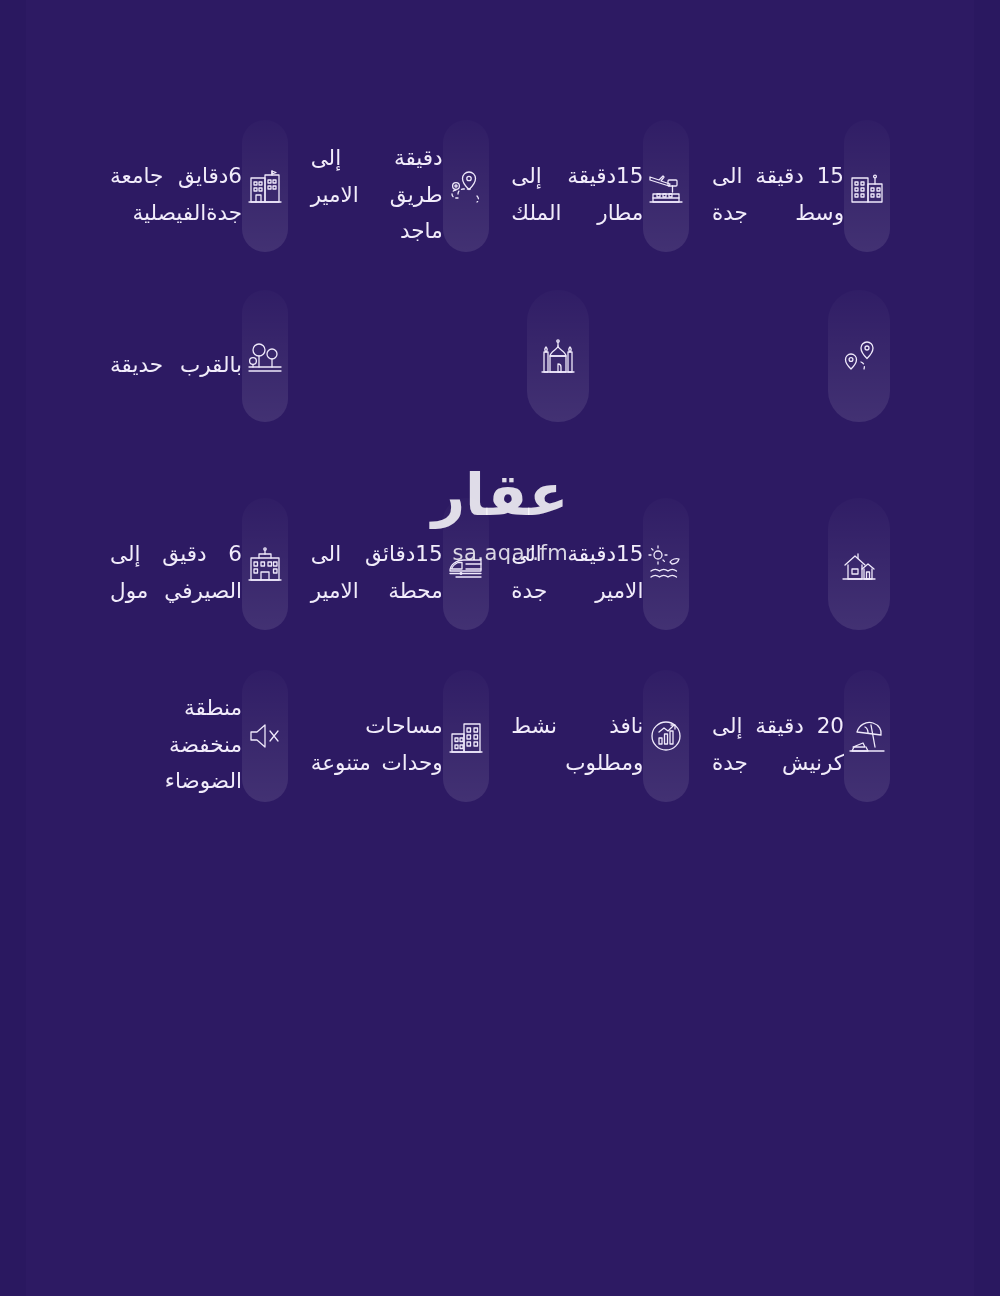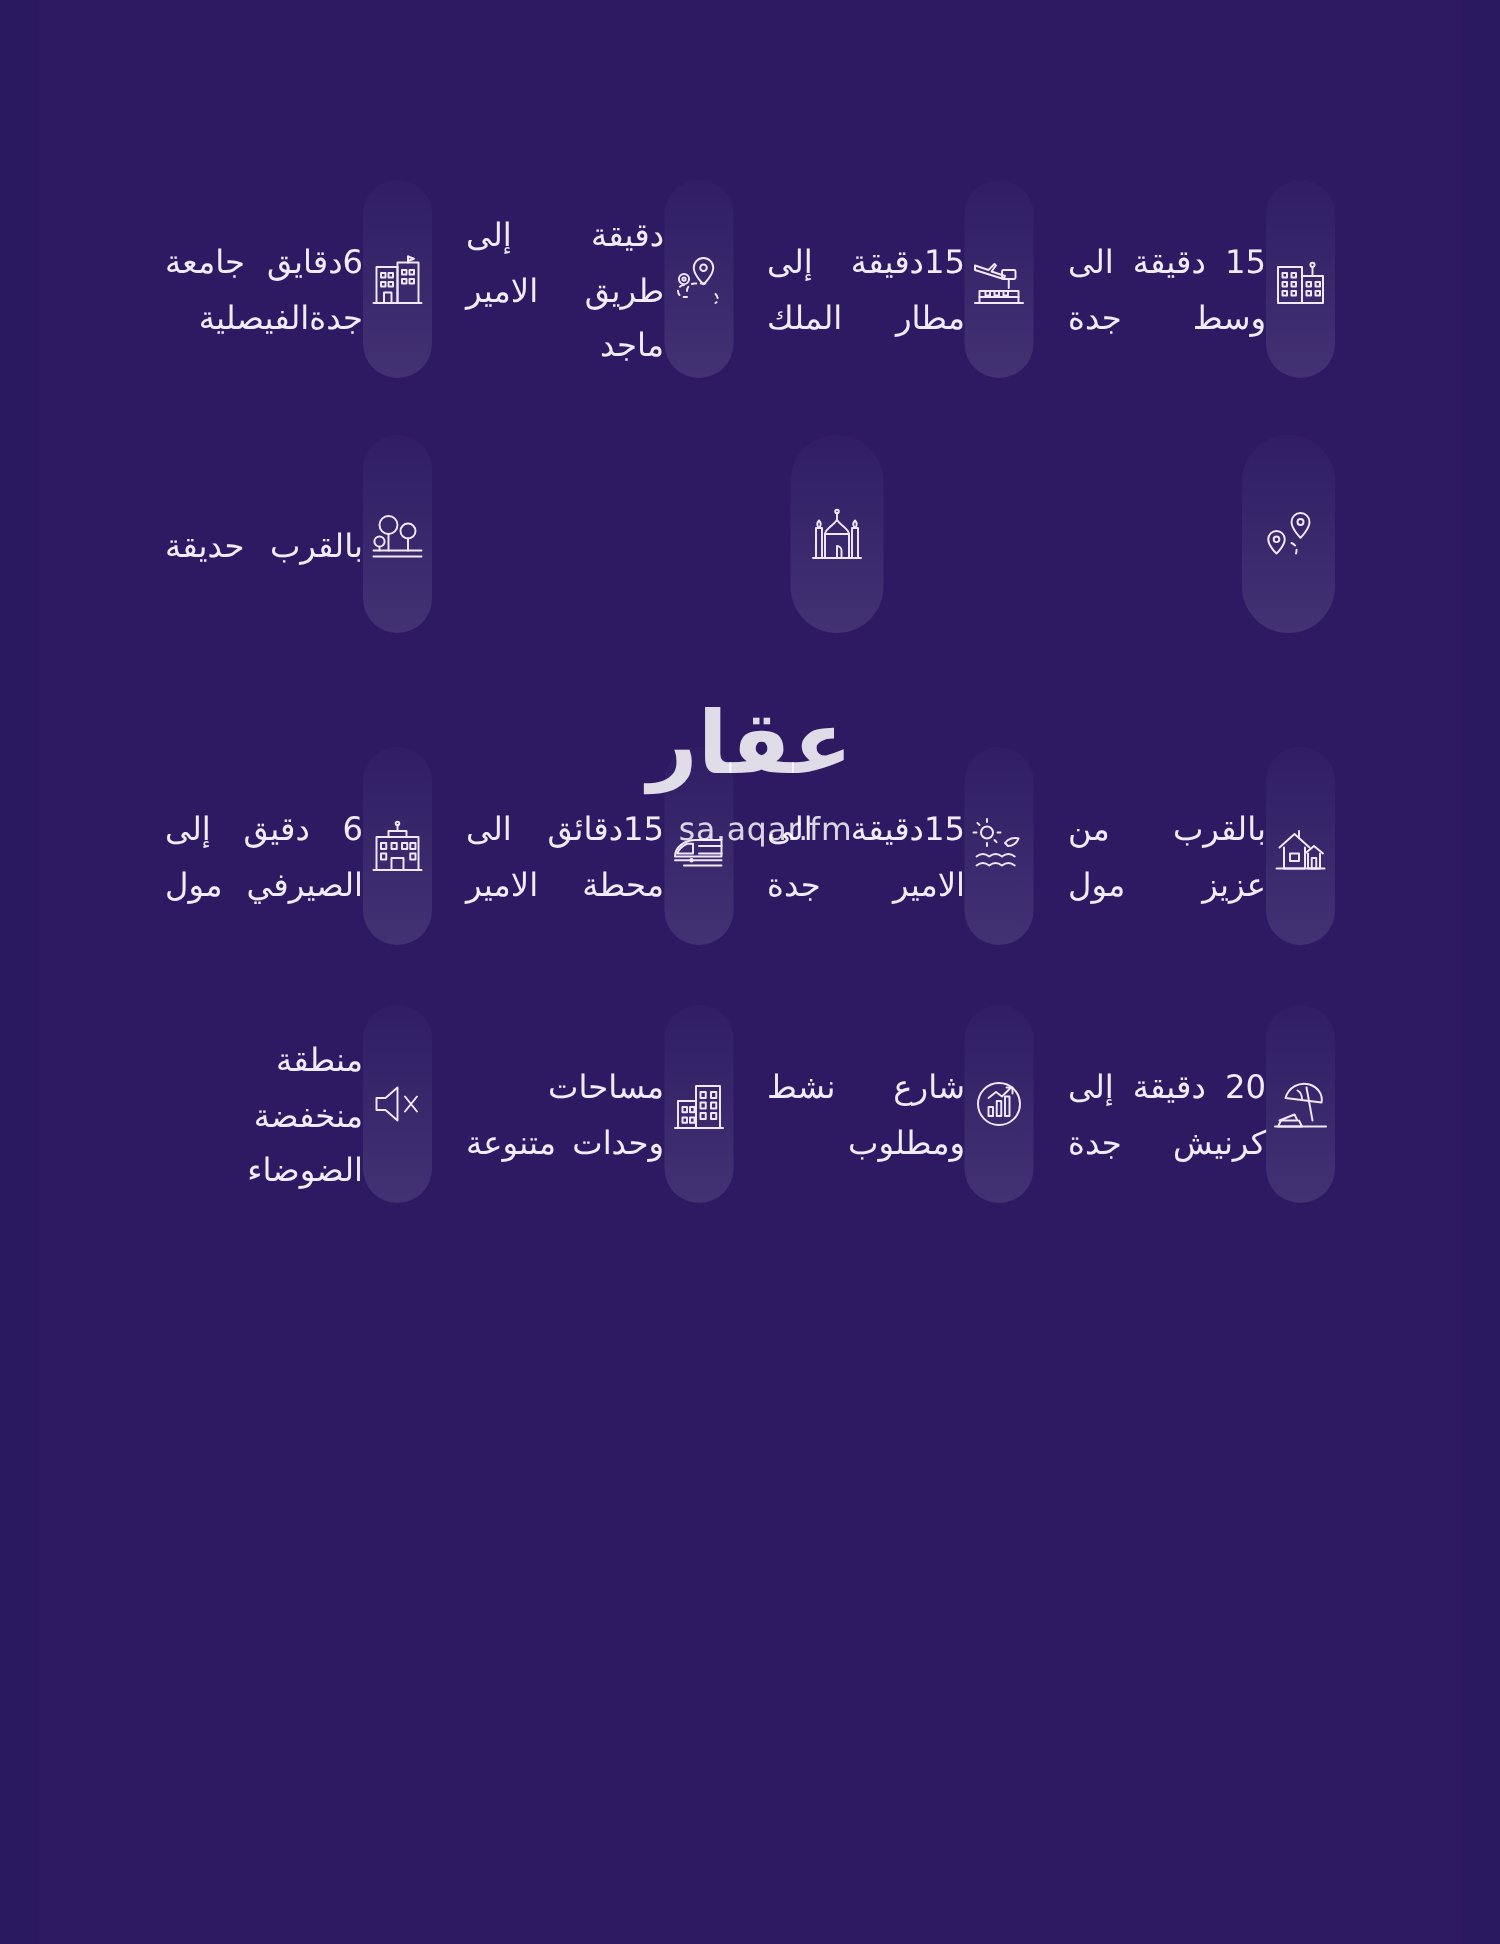--- a/index.html
+++ b/index.html
@@ -272,21 +272,20 @@
               <path d="M11 23v14h14V23"></path>
               <rect x="15" y="27" width="6" height="5"></rect>
               <path d="M25 27l6-5 6 5"></path>
               <path d="M27 27v10h8V27"></path>
               <rect x="29.5" y="30" width="3" height="7"></rect>
               <line x1="6" y1="37" x2="38" y2="37"></line>
               <line x1="21" y1="16.5" x2="21" y2="12"></line>
             </svg>
           </span>
         </div>
-        <div class="label">بالقرب من عزيز مول</div>
       </div>
 
       <div class="cell">
         <div class="pill">
           <span class="icon">
             <svg viewBox="0 0 44 44" fill="none" stroke="#efe9fb" stroke-width="1.3" stroke-linejoin="round" stroke-linecap="round">
               <circle cx="14" cy="13" r="4"></circle>
               <line x1="14" y1="6" x2="14" y2="4"></line>
               <line x1="14" y1="22" x2="14" y2="20"></line>
               <line x1="7" y1="13" x2="5" y2="13"></line>
@@ -366,21 +365,21 @@
             <svg viewBox="0 0 44 44" fill="none" stroke="#efe9fb" stroke-width="1.3" stroke-linejoin="round" stroke-linecap="round">
               <circle cx="22" cy="22" r="14"></circle>
               <rect x="15" y="24" width="3" height="6"></rect>
               <rect x="20.5" y="20" width="3" height="10"></rect>
               <rect x="26" y="17" width="3" height="13"></rect>
               <path d="M15 18l5-4 4 3 6-6"></path>
               <path d="M27 11h4v4"></path>
             </svg>
           </span>
         </div>
-        <div class="label">شارع نشط ومطلوب</div>
+        <div class="label">نافذ نشط ومطلوب</div>
       </div>
 
       <div class="cell">
         <div class="pill">
           <span class="icon">
             <svg viewBox="0 0 44 44" fill="none" stroke="#efe9fb" stroke-width="1.3" stroke-linejoin="round" stroke-linecap="round">
               <rect x="20" y="10" width="16" height="28"></rect>
               <rect x="8" y="20" width="12" height="18"></rect>
               <rect x="23" y="14" width="3.5" height="4"></rect>
                 <rect x="30" y="14" width="3.5" height="4"></rect>

